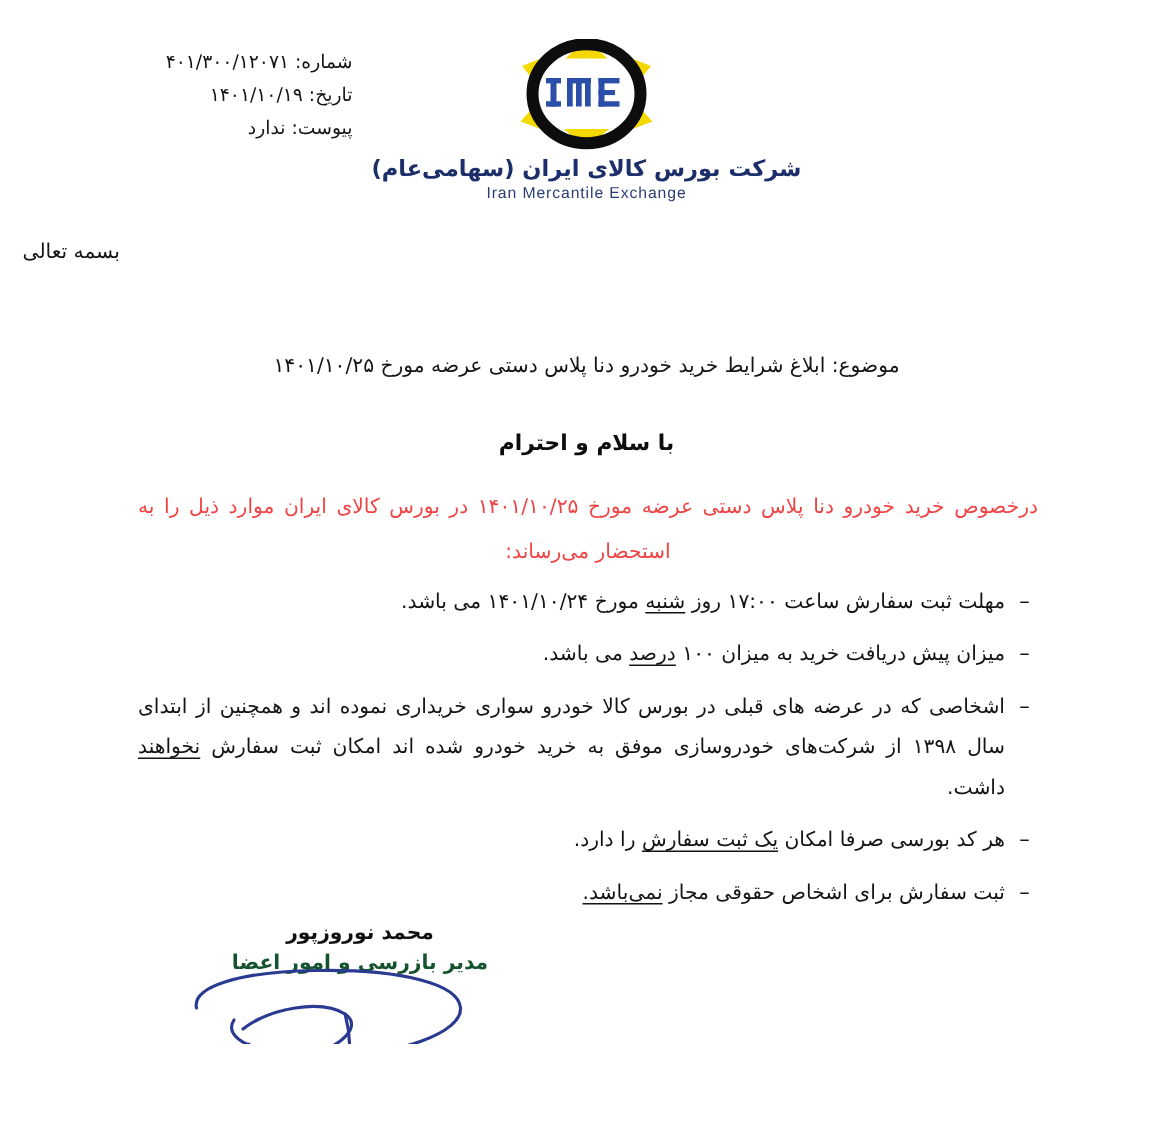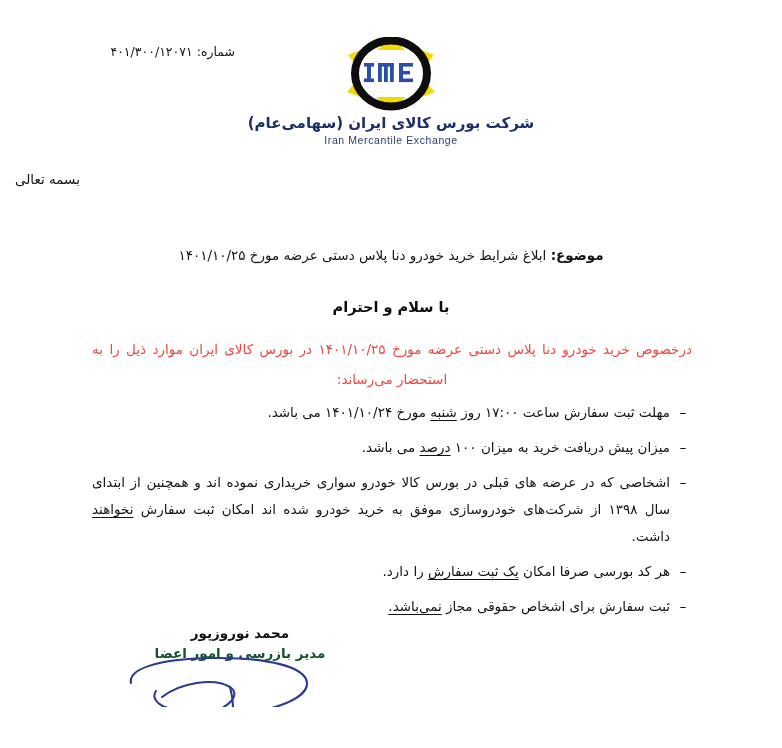--- a/index.html
+++ b/index.html
@@ -10,21 +10,21 @@
   }
   body {
     font-family: "DejaVu Sans", sans-serif;
   }
   .page {
     position: relative;
     width: 782px;
     height: 696px;
     background: #ffffff;
     overflow: hidden;
-    margin: 11px auto;
+    margin: 0 auto;
   }
 
   
   .meta-block {
     position: absolute;
     top: 30px;
     left: 60px;
     width: 175px;
     text-align: left;
     direction: rtl;
@@ -98,21 +98,21 @@
 
   .doc-subject {
     position: absolute;
     top: 236px;
     right: 97px;
     width: 588px;
     text-align: center;
     font-size: 13.5px;
     color: #141414;
   }
-  .doc-subject .lbl { font-weight: 700; }
+  .doc-subject .lbl { font-weight: 400; }
 
   .greeting {
     position: absolute;
     top: 288px;
     right: 97px;
     width: 588px;
     text-align: center;
     font-size: 14.5px;
     font-weight: 700;
     color: #0d0d0d;
@@ -214,20 +214,22 @@
        1px 1px 0 #fff, -1px -1px 0 #fff, 1px -1px 0 #fff, -1px 1px 0 #fff;
   }
 </style>
 </head>
 <body>
 
 <div class="page">
 
   <div class="meta-block">
     <div class="meta-line">شماره: ۴۰۱/۳۰۰/۱۲۰۷۱</div>
+    <div class="meta-line">تاریخ: ۱۴۰۱/۱۰/۱۹</div>
+    <div class="meta-line">پیوست: ندارد</div>
   </div>
 
   <div class="logo-wrap">
     <div class="logo-mark">
       <svg width="96" height="74" viewBox="0 0 96 74" xmlns="http://www.w3.org/2000/svg">
 
         <g fill="#f5d800">
           <polygon points="48,0 62,13 34,13"></polygon>
           <polygon points="5,18 20,12 14,29"></polygon>
           <polygon points="91,18 82,29 76,12"></polygon>

